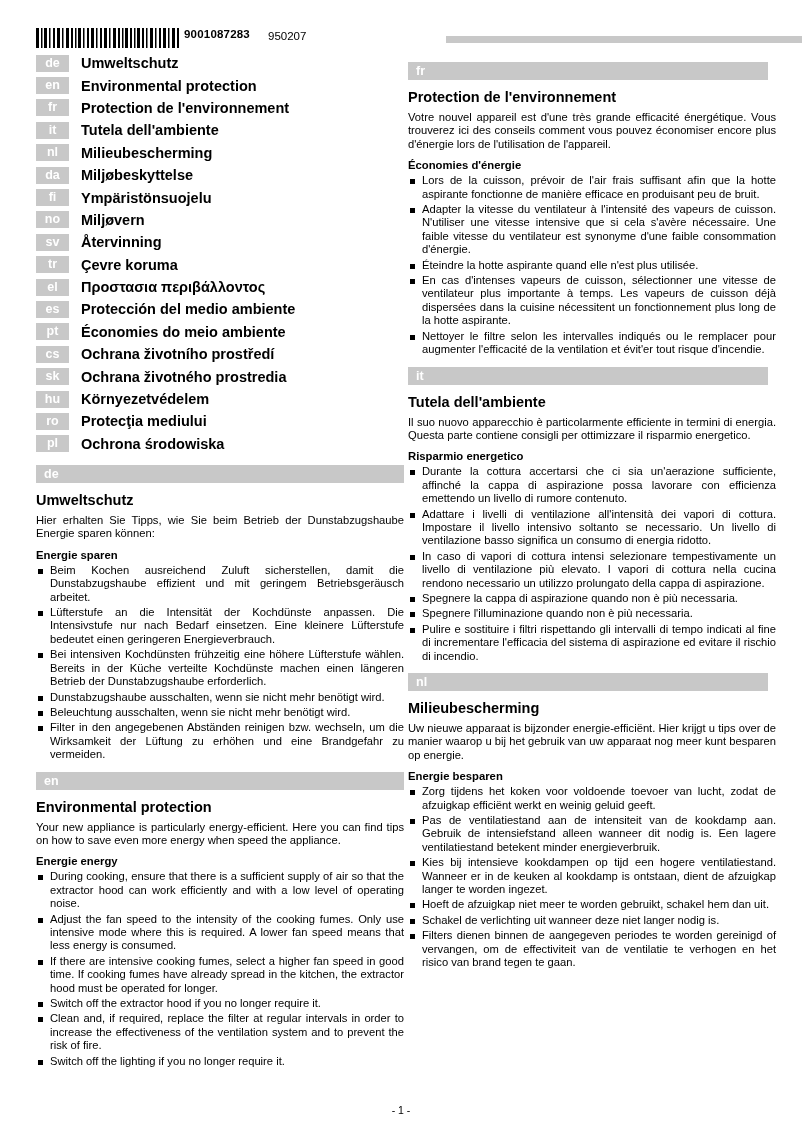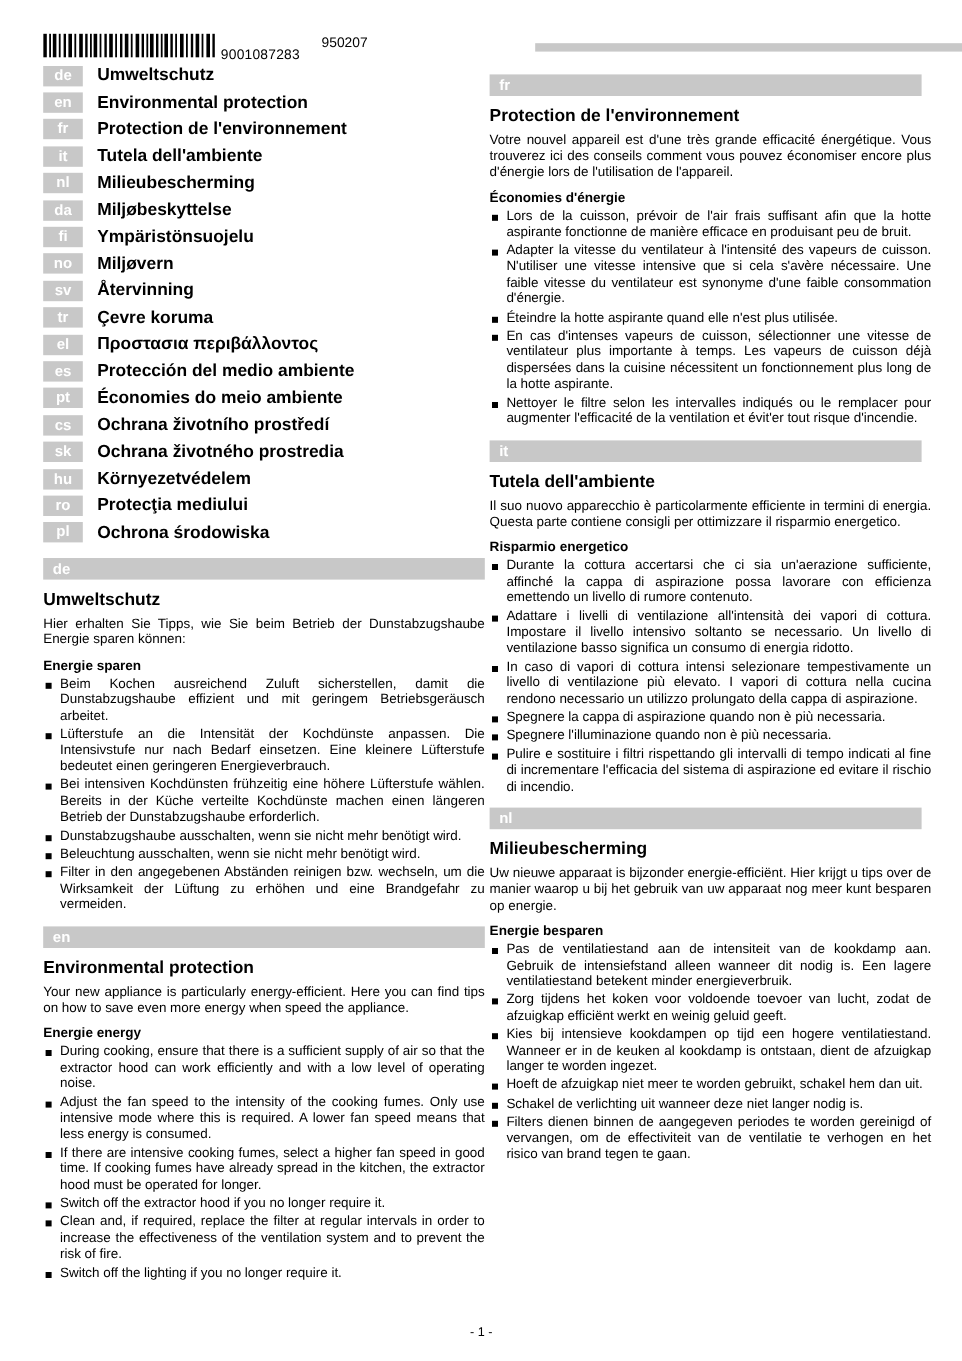--- a/index.html
+++ b/index.html
@@ -9,21 +9,21 @@
     font-family:"Liberation Sans", sans-serif;
     color:#000;
     position:relative;
     overflow:hidden;
   }
   .page{position:relative;width:802px;height:1134px;}
 
   
   .header{position:absolute;left:36px;top:28px;width:740px;height:22px;}
   .barcode-wrap{position:absolute;left:0;top:0;}
-  .barnum{position:absolute;left:148px;top:12px;font-size:11.5px;letter-spacing:0.2px;}
+  .barnum{position:absolute;left:148px;top:0;font-size:11.5px;letter-spacing:0.2px;font-weight:bold;}
   .barnum2{position:absolute;left:232px;top:2px;font-size:11.5px;text-align:center;}
   .headbar{position:absolute;left:410px;top:8px;width:366px;height:7px;background:#c8c8c8;}
 
   
   .col{position:absolute;top:52px;width:368px;}
   .col-left{left:36px;}
   .col-right{left:408px;}
 
   
   .langlist{margin:0;padding:0;}
@@ -260,22 +260,22 @@
       <li>Pulire e sostituire i filtri rispettando gli intervalli di tempo indicati al fine di incrementare l'efficacia del sistema di aspirazione ed evitare il rischio di incendio.</li>
     </ul>
 
     <div class="secbar right">
       <span class="tag">nl</span>
     </div>
     <h2 class="sectitle">Milieubescherming</h2>
     <p class="intro">Uw nieuwe apparaat is bijzonder energie-efficiënt. Hier krijgt u tips over de manier waarop u bij het gebruik van uw apparaat nog meer kunt besparen op energie.</p>
     <h3 class="subtitle">Energie besparen</h3>
     <ul class="bullets">
+      <li>Zorg tijdens het koken voor voldoende toevoer van lucht, zodat de afzuigkap efficiënt werkt en weinig geluid geeft.</li>
       <li>Pas de ventilatiestand aan de intensiteit van de kookdamp aan. Gebruik de intensiefstand alleen wanneer dit nodig is. Een lagere ventilatiestand betekent minder energieverbruik.</li>
-      <li>Zorg tijdens het koken voor voldoende toevoer van lucht, zodat de afzuigkap efficiënt werkt en weinig geluid geeft.</li>
       <li>Kies bij intensieve kookdampen op tijd een hogere ventilatiestand. Wanneer er in de keuken al kookdamp is ontstaan, dient de afzuigkap langer te worden ingezet.</li>
       <li>Hoeft de afzuigkap niet meer te worden gebruikt, schakel hem dan uit.</li>
       <li>Schakel de verlichting uit wanneer deze niet langer nodig is.</li>
       <li>Filters dienen binnen de aangegeven periodes te worden gereinigd of vervangen, om de effectiviteit van de ventilatie te verhogen en het risico van brand tegen te gaan.</li>
     </ul>
   </div>
 
   <div class="footer">- 1 -</div>
 </div>
 

